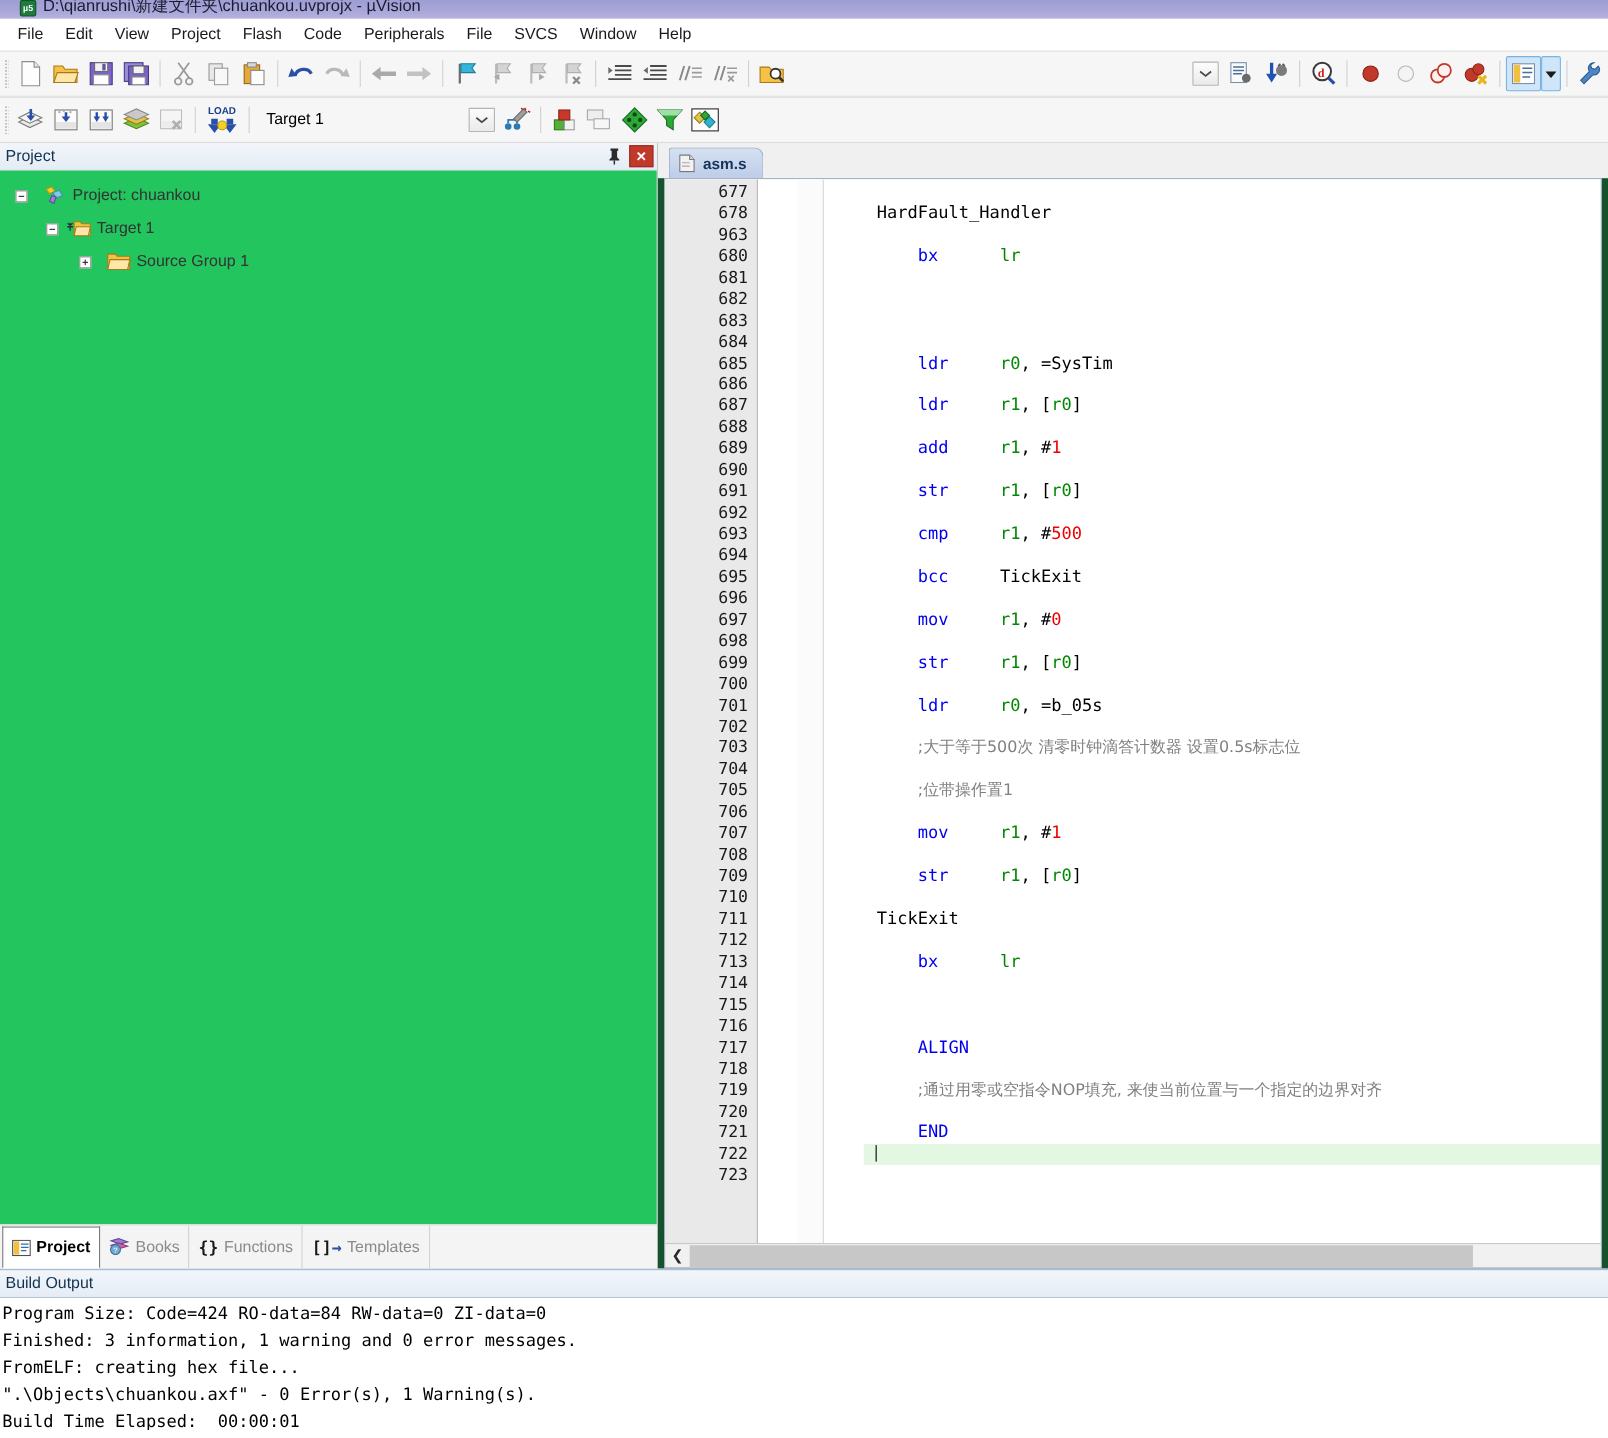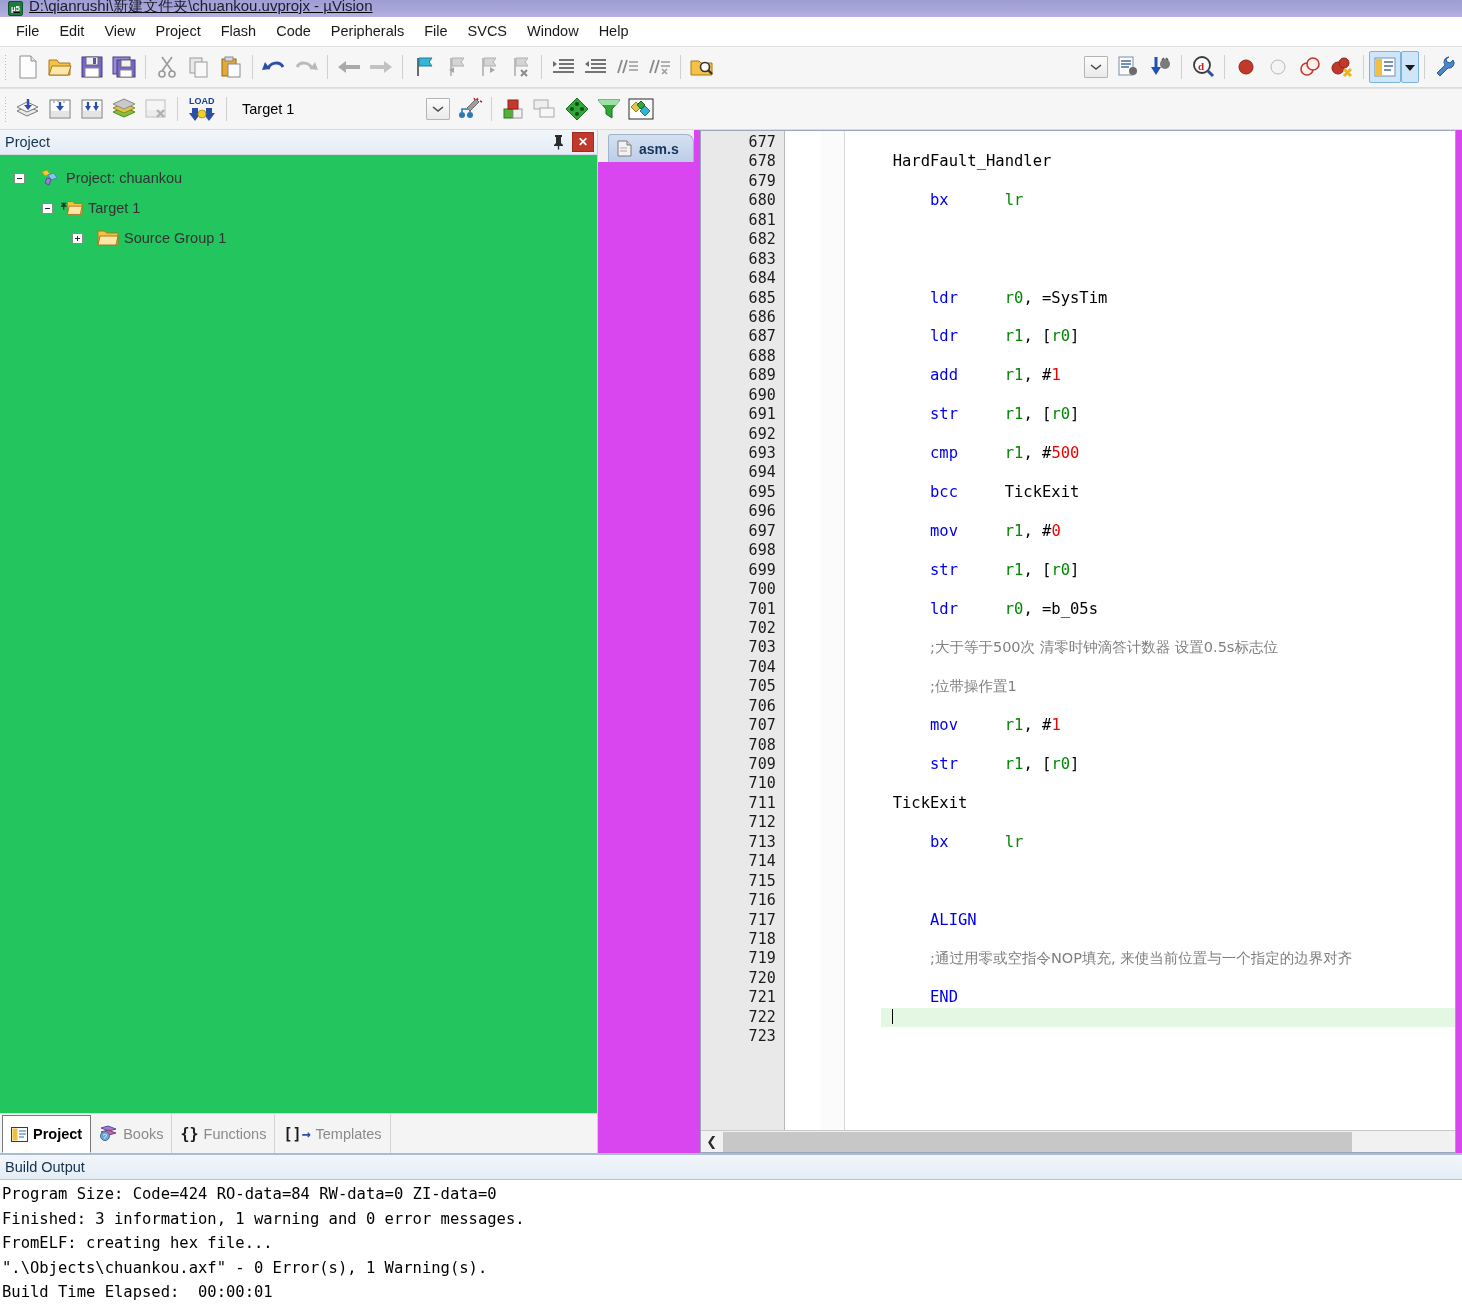--- a/index.html
+++ b/index.html
@@ -8,25 +8,24 @@
     width: 1462px; height: 1307px;
     overflow: hidden;
     background: #ffffff;
     font-family: "Liberation Sans", sans-serif;
   }
 
   
   #titlebar {
     height: 17px;
     background: linear-gradient(to bottom, #9e9ed4 0%, #a9a6d9 60%, #b6b3e0 100%);
-    display: flex; align-items: center;
-    padding-left: 8px;
+    display: flex; 
+    padding-left: 18px;
     overflow: hidden;
     position: relative;
-    text-decoration: underline;
   }
   #titlebar .tb-icon {
     width: 15px; height: 15px; flex: 0 0 15px;
     background: #1f7a3d;
     border: 1px solid #0d5227;
     border-radius: 2px;
     color: #ffffff;
     font-size: 8px; font-weight: bold;
     display: flex; align-items: center; justify-content: center;
     line-height: 1;
@@ -194,22 +193,22 @@
     color: #000;
     font-weight: bold;
     border: 1px solid #7a7a7a;
     border-bottom-color: #ffffff;
     margin-top: 1px;
   }
 
   
   #editorside {
     flex: 1;
-    display: flex; 
-    background: #d946ef;
+    display: flex; flex-direction: column;
+    background: #14532d;
     min-width: 0;
   }
   #tabstrip {
     height: 32px;
     background: #f0f0f0;
     display: flex; align-items: flex-end;
     padding-left: 10px;
   }
   .etab {
     height: 28px;
@@ -812,21 +811,21 @@
         </span>
         <span>asm.s</span>
       </div>
     </div>
 
     <div id="editorframe">
       <div id="codearea">
         <div id="gutter">
             <div class="lnum">677</div>
             <div class="lnum">678</div>
-            <div class="lnum">679</div>
+            <div class="lnum">963</div>
             <div class="lnum">680</div>
             <div class="lnum">681</div>
             <div class="lnum">682</div>
             <div class="lnum">683</div>
             <div class="lnum">684</div>
             <div class="lnum">685</div>
             <div class="lnum">686</div>
             <div class="lnum">687</div>
             <div class="lnum">688</div>
             <div class="lnum">689</div>

